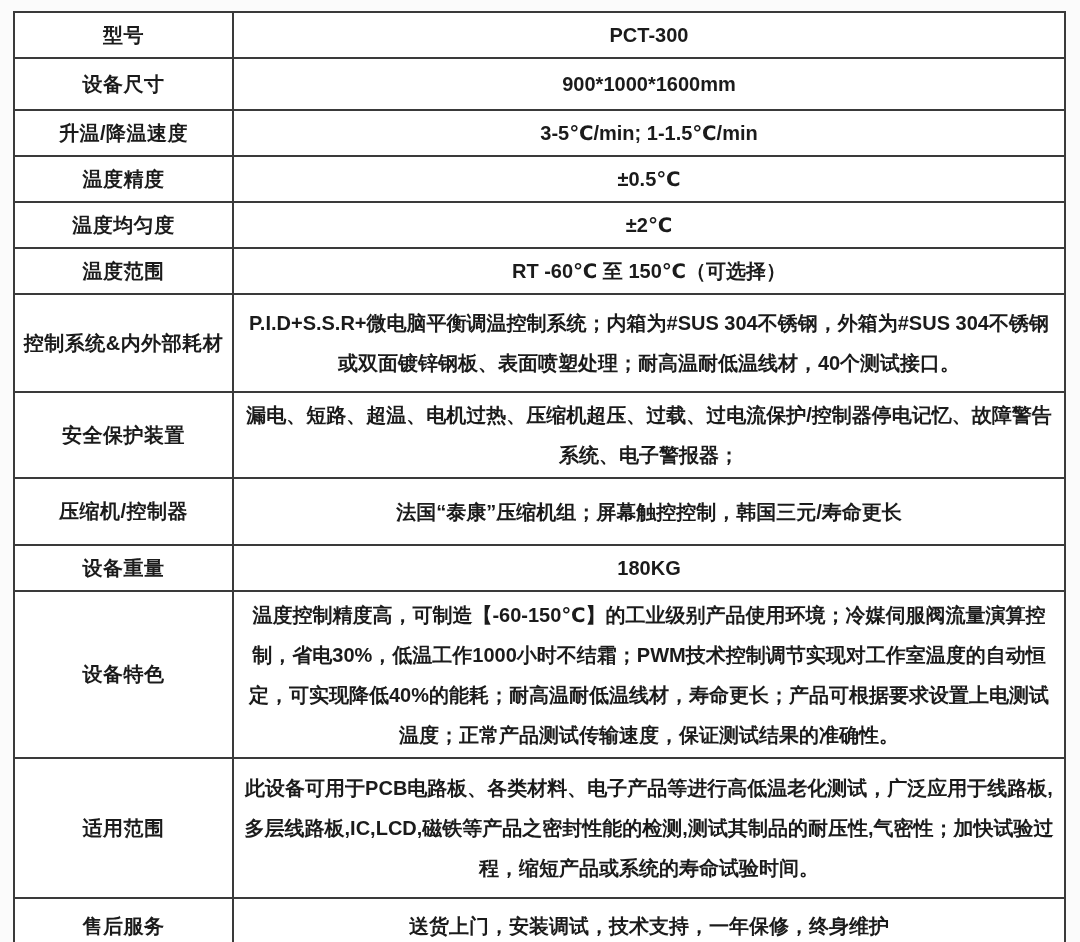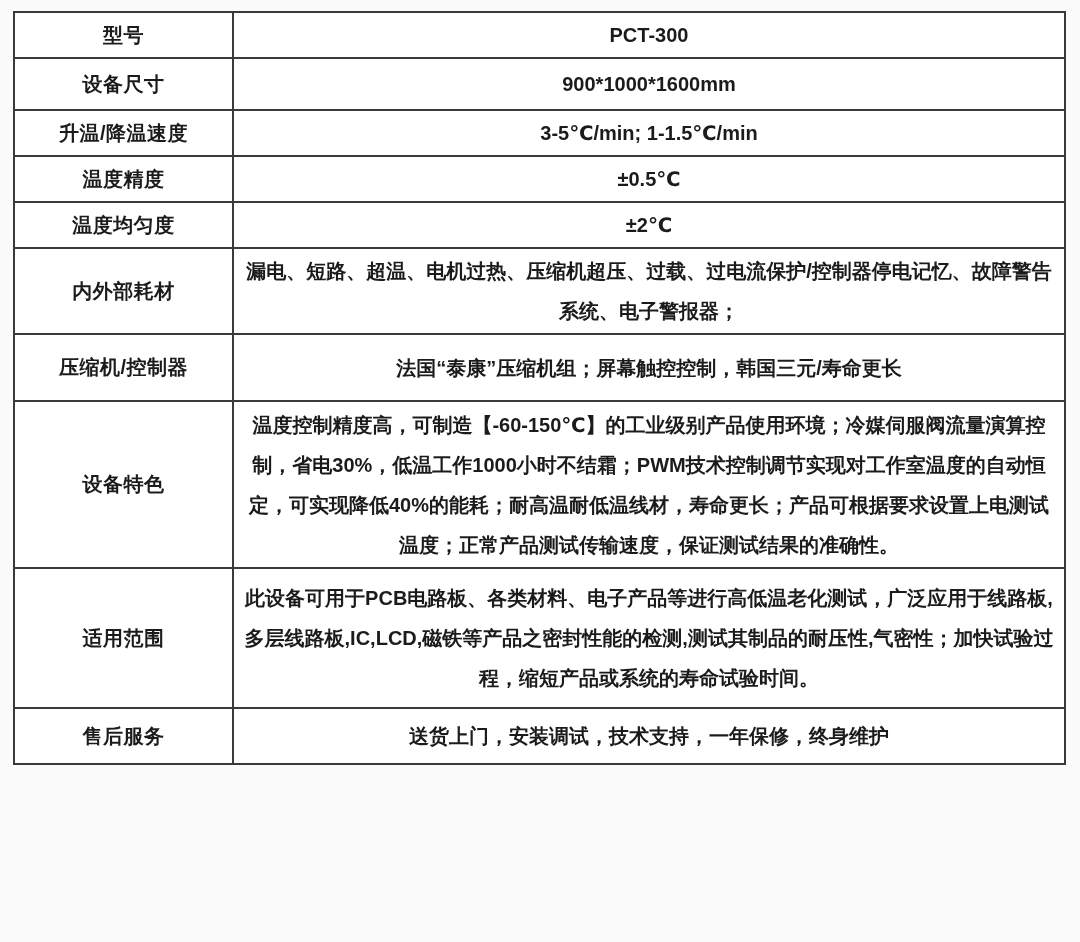--- a/index.html
+++ b/index.html
@@ -82,27 +82,39 @@
         <td class="value-cell">3-5℃/min;  1-1.5℃/min</td>
       </tr>
       <tr class="r3">
         <td class="label-cell">温度精度</td>
         <td class="value-cell">±0.5℃</td>
       </tr>
       <tr class="r4">
         <td class="label-cell">温度均匀度</td>
         <td class="value-cell">±2℃</td>
       </tr>
+      <tr class="r5">
+        <td class="label-cell">温度范围</td>
+        <td class="value-cell">RT -60℃ 至 150℃（可选择）</td>
+      </tr>
+      <tr class="r6">
+        <td class="label-cell">控制系统&amp;内外部耗材</td>
+        <td class="value-cell">P.I.D+S.S.R+微电脑平衡调温控制系统；内箱为#SUS 304不锈钢，外箱为#SUS 304不锈钢或双面镀锌钢板、表面喷塑处理；耐高温耐低温线材，40个测试接口。</td>
+      </tr>
       <tr class="r7">
-        <td class="label-cell">内外部耗材</td>
+        <td class="label-cell">安全保护装置</td>
         <td class="value-cell">漏电、短路、超温、电机过热、压缩机超压、过载、过电流保护/控制器停电记忆、故障警告系统、电子警报器；</td>
       </tr>
       <tr class="r8">
         <td class="label-cell">压缩机/控制器</td>
         <td class="value-cell">法国“泰康”压缩机组；屏幕触控控制，韩国三元/寿命更长</td>
+      </tr>
+      <tr class="r9">
+        <td class="label-cell">设备重量</td>
+        <td class="value-cell">180KG</td>
       </tr>
       <tr class="r10">
         <td class="label-cell">设备特色</td>
         <td class="value-cell">温度控制精度高，可制造【-60-150℃】的工业级别产品使用环境；冷媒伺服阀流量演算控制，省电30%，低温工作1000小时不结霜；PWM技术控制调节实现对工作室温度的自动恒定，可实现降低40%的能耗；耐高温耐低温线材，寿命更长；产品可根据要求设置上电测试温度；正常产品测试传输速度，保证测试结果的准确性。</td>
       </tr>
       <tr class="r11">
         <td class="label-cell">适用范围</td>
         <td class="value-cell">此设备可用于PCB电路板、各类材料、电子产品等进行高低温老化测试，广泛应用于线路板,多层线路板,IC,LCD,磁铁等产品之密封性能的检测,测试其制品的耐压性,气密性；加快试验过程，缩短产品或系统的寿命试验时间。</td>
       </tr>
       <tr class="r12">

